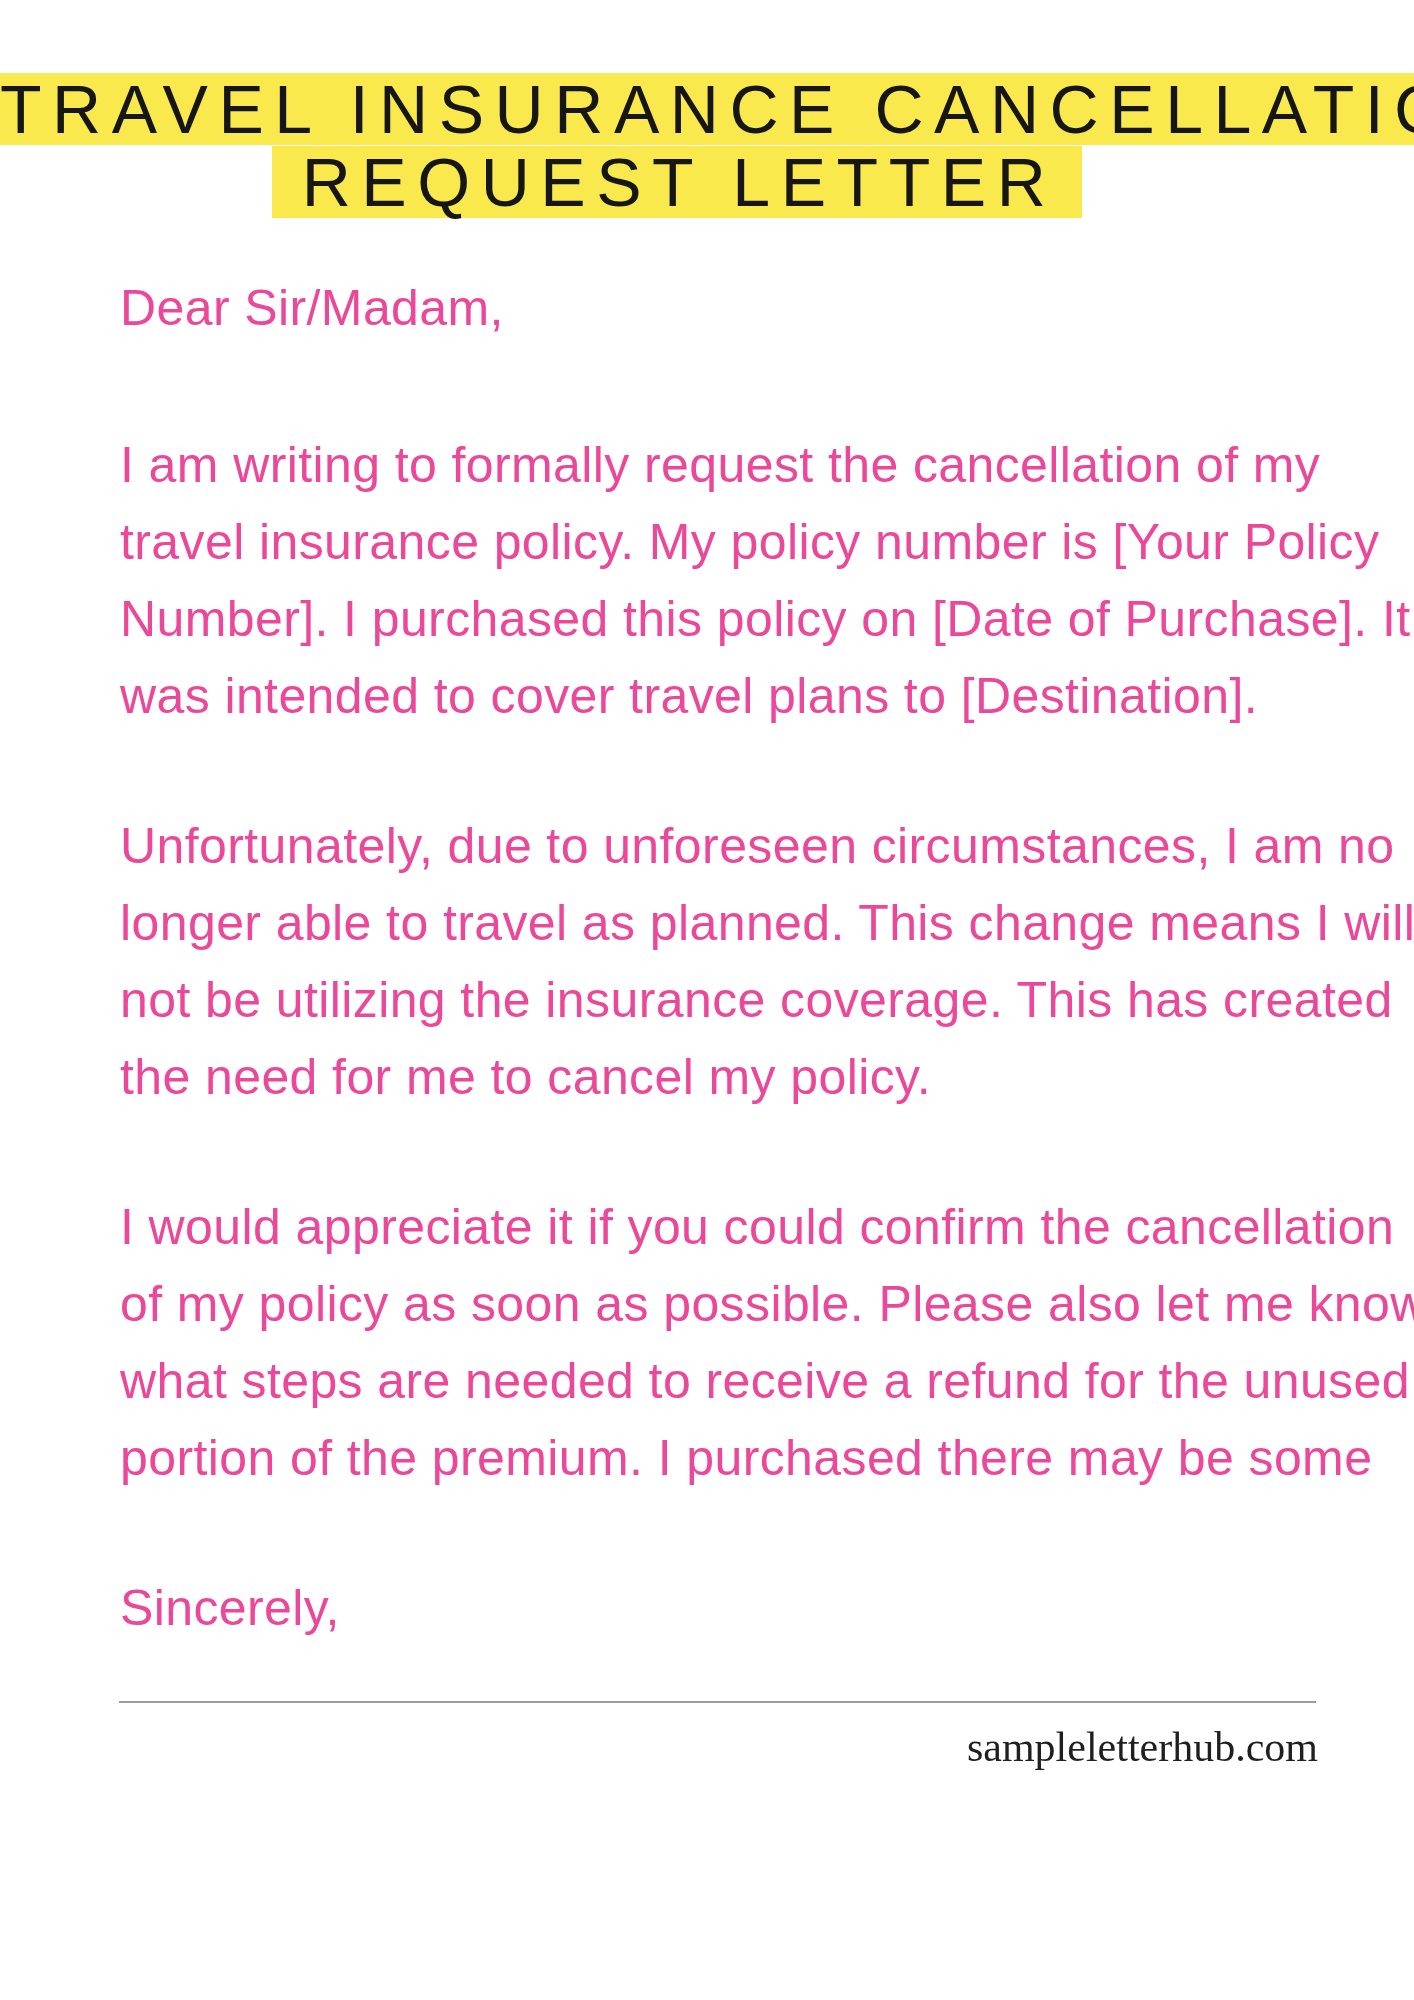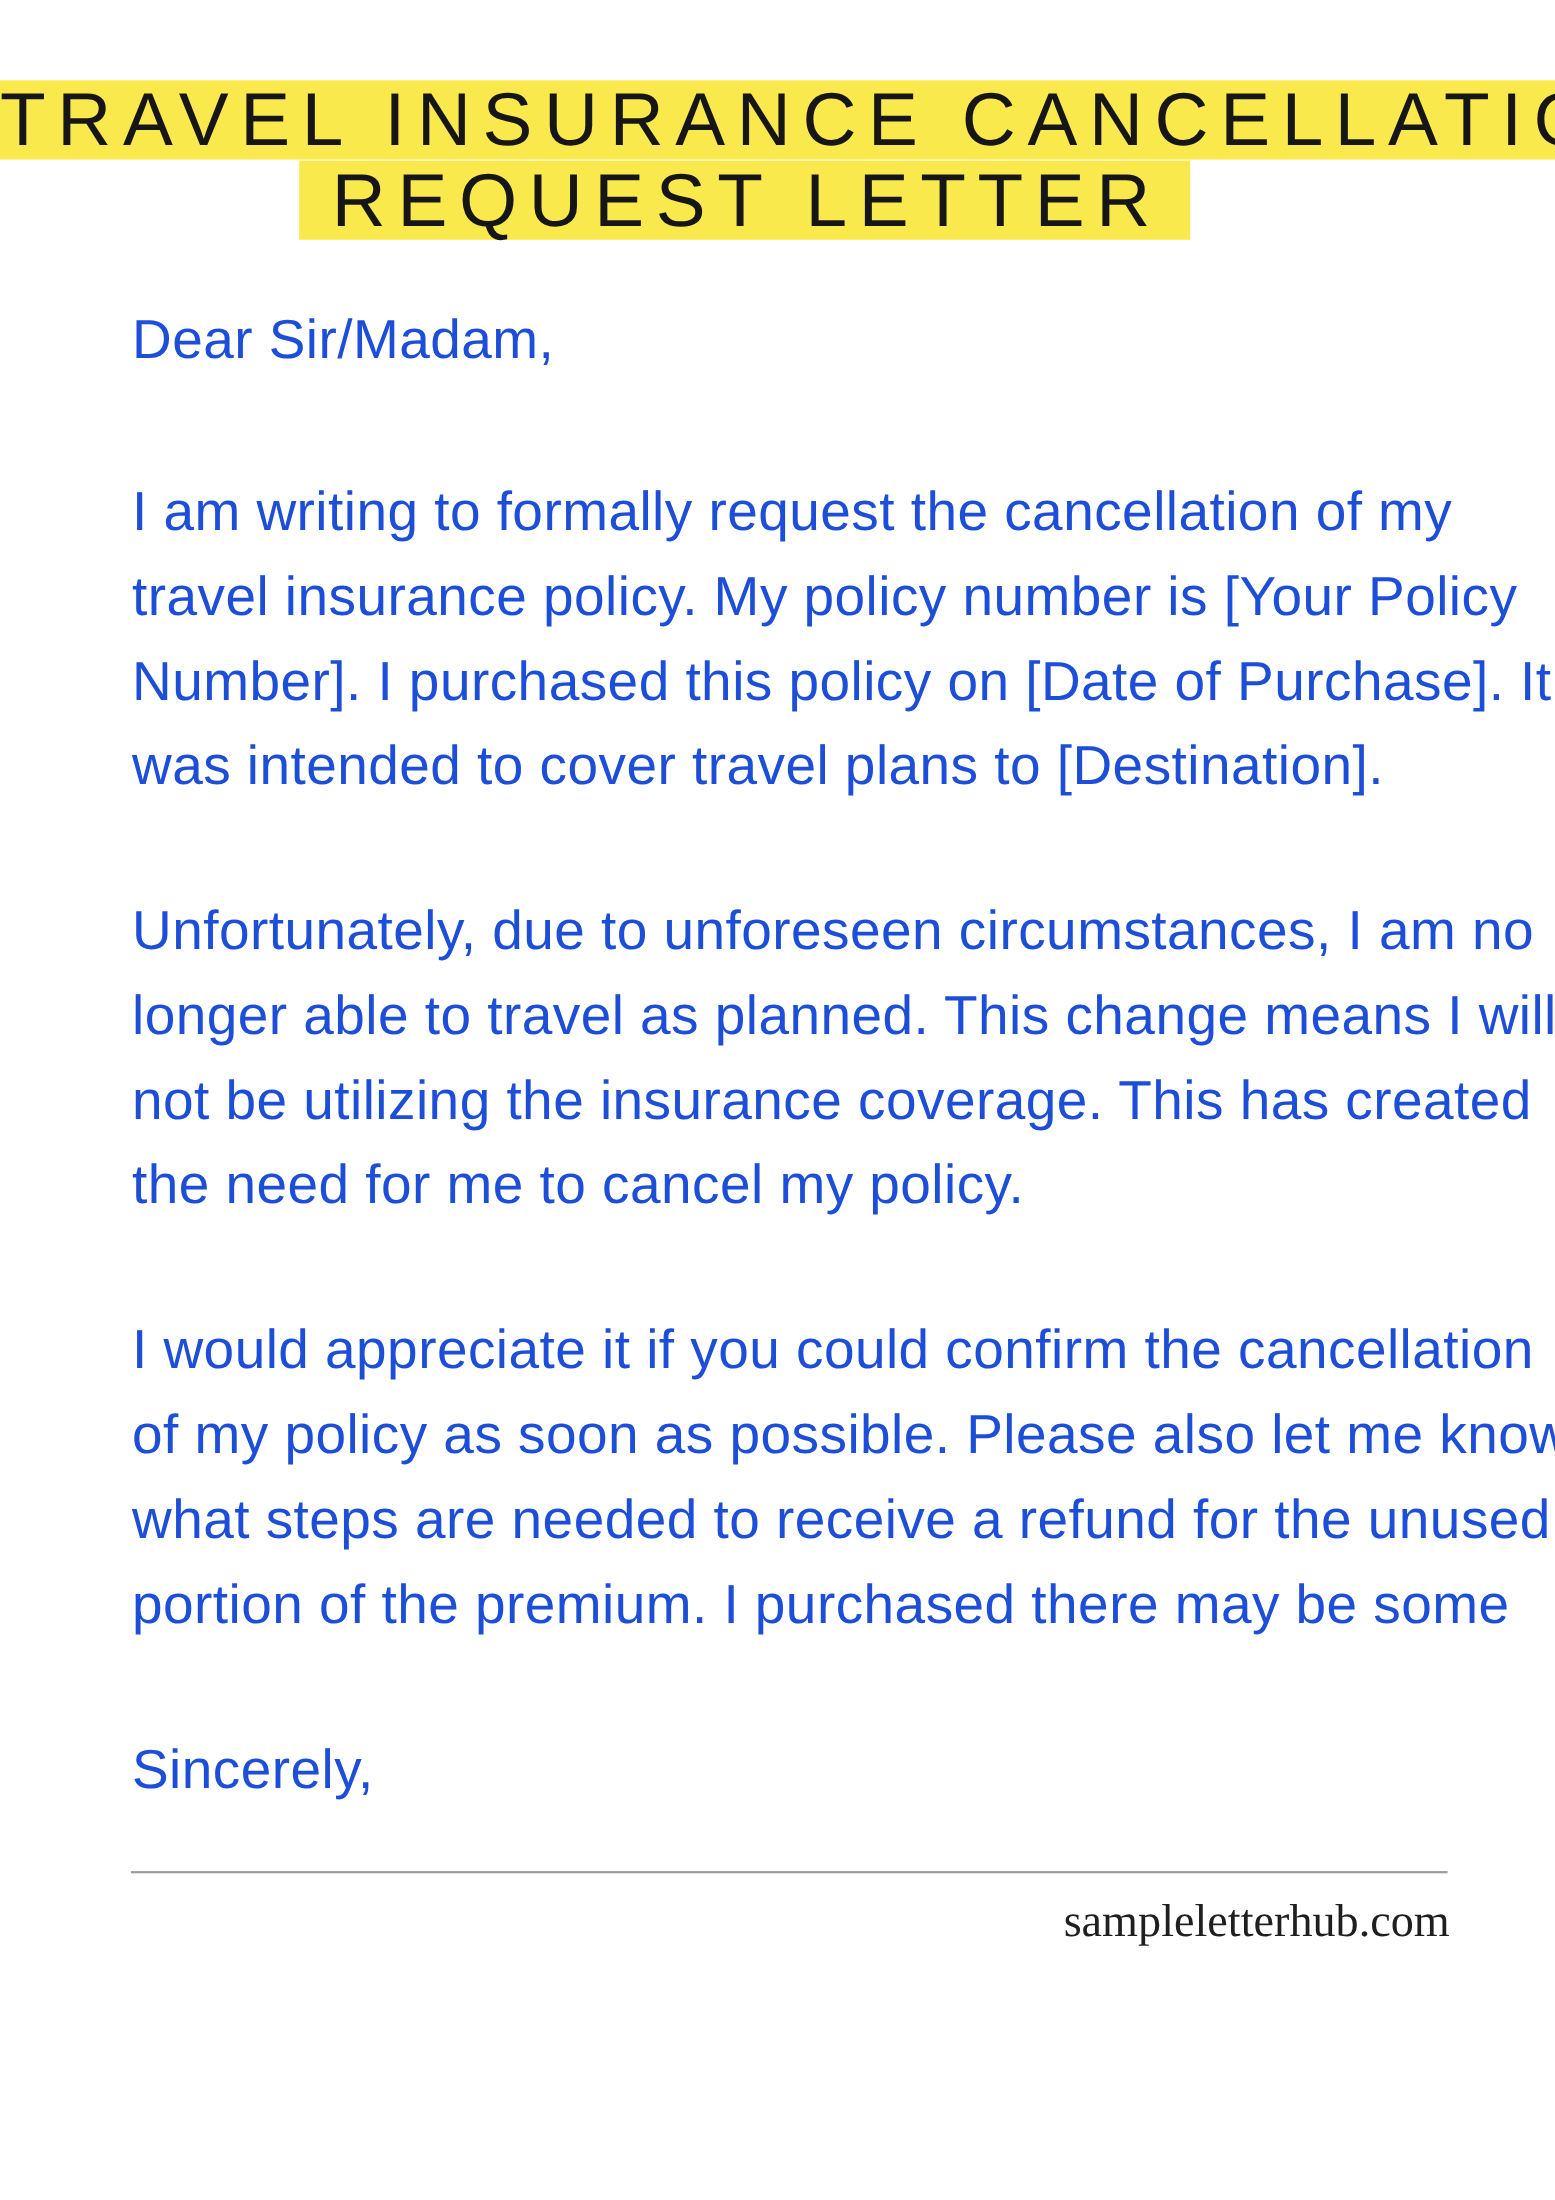--- a/index.html
+++ b/index.html
@@ -32,21 +32,21 @@
     font-weight: 400;
     font-size: 68px;
     line-height: 56px;
     letter-spacing: 0.155em;
     padding: 8px 26px 8px 30px;
     white-space: nowrap;
   }
   
   .content {
     margin: 52px 84px 0 120px;
-    color: #1d4ed8;
+    color: #ec4899;
     font-size: 50px;
     line-height: 77px;
     font-weight: 300;
     letter-spacing: 0.4px;
   }
   .greeting {
     margin: 0 0 80px 0;
   }
   .paragraph {
     margin: 0 0 73px 0;

